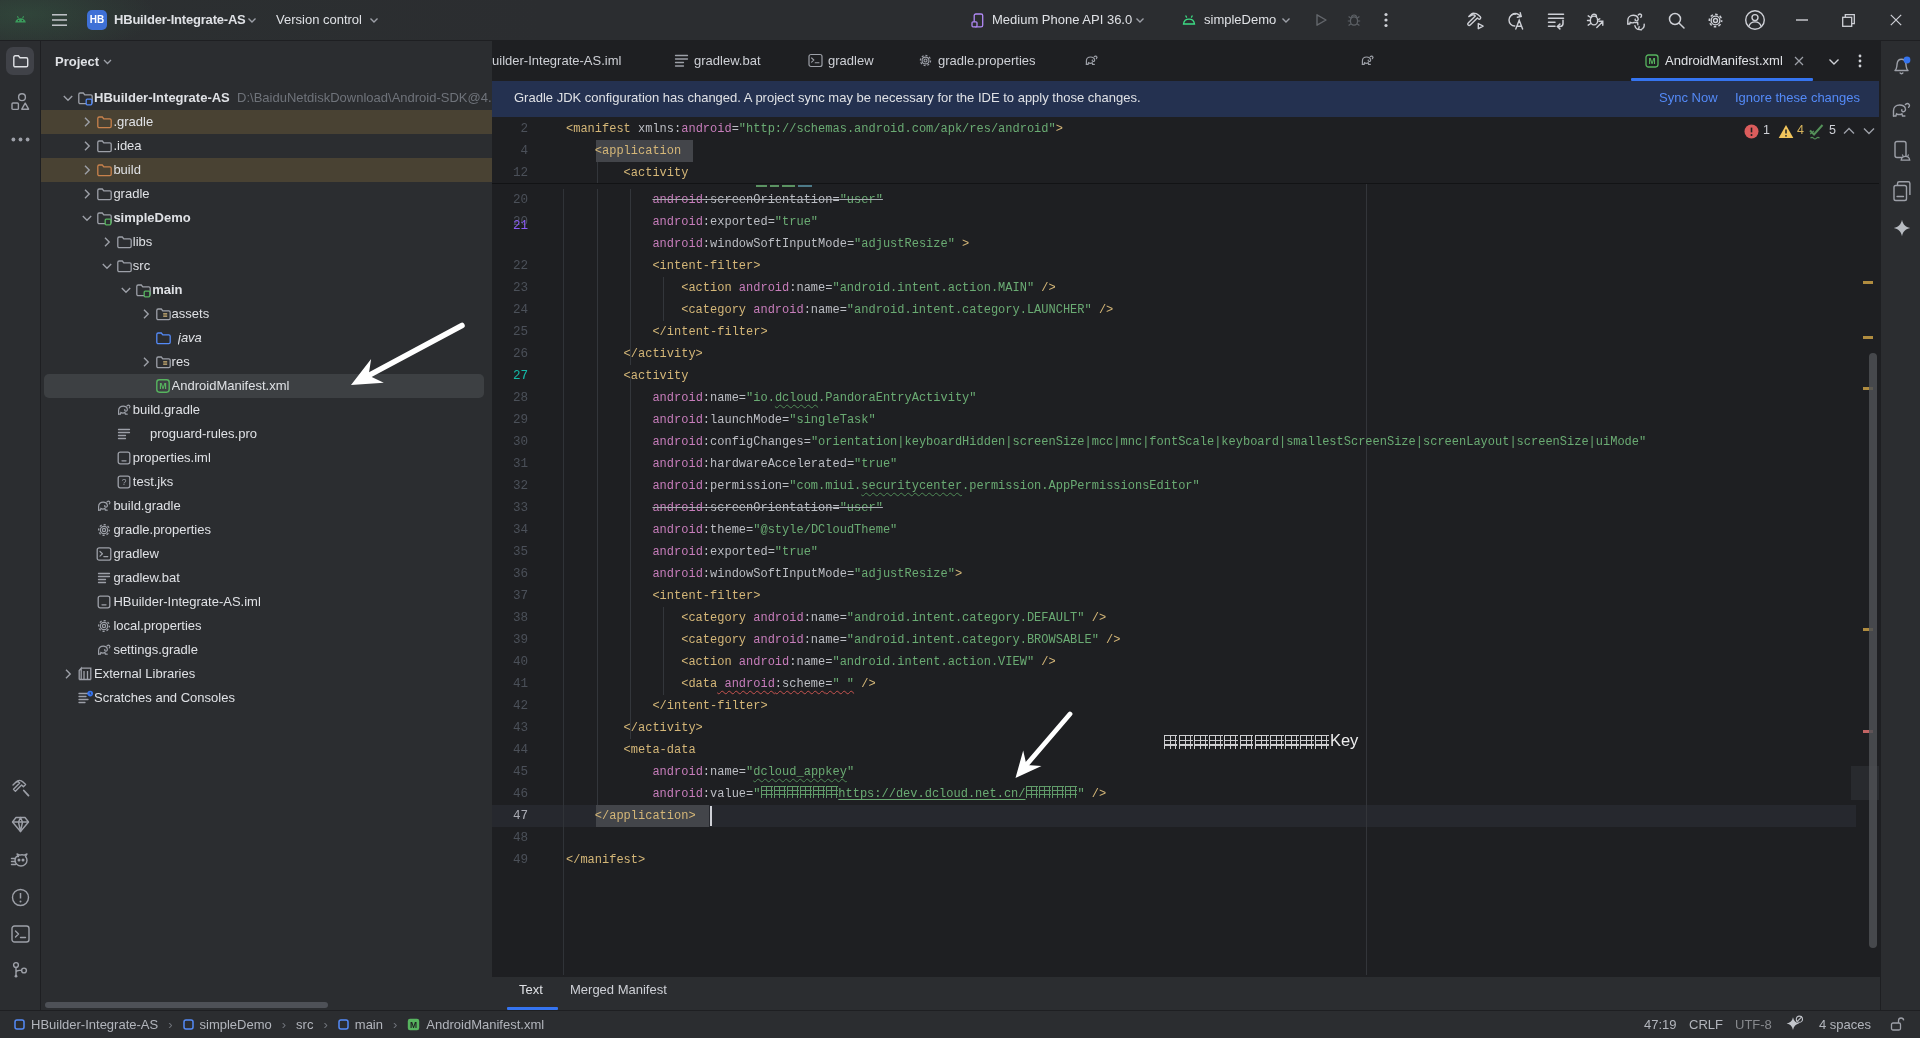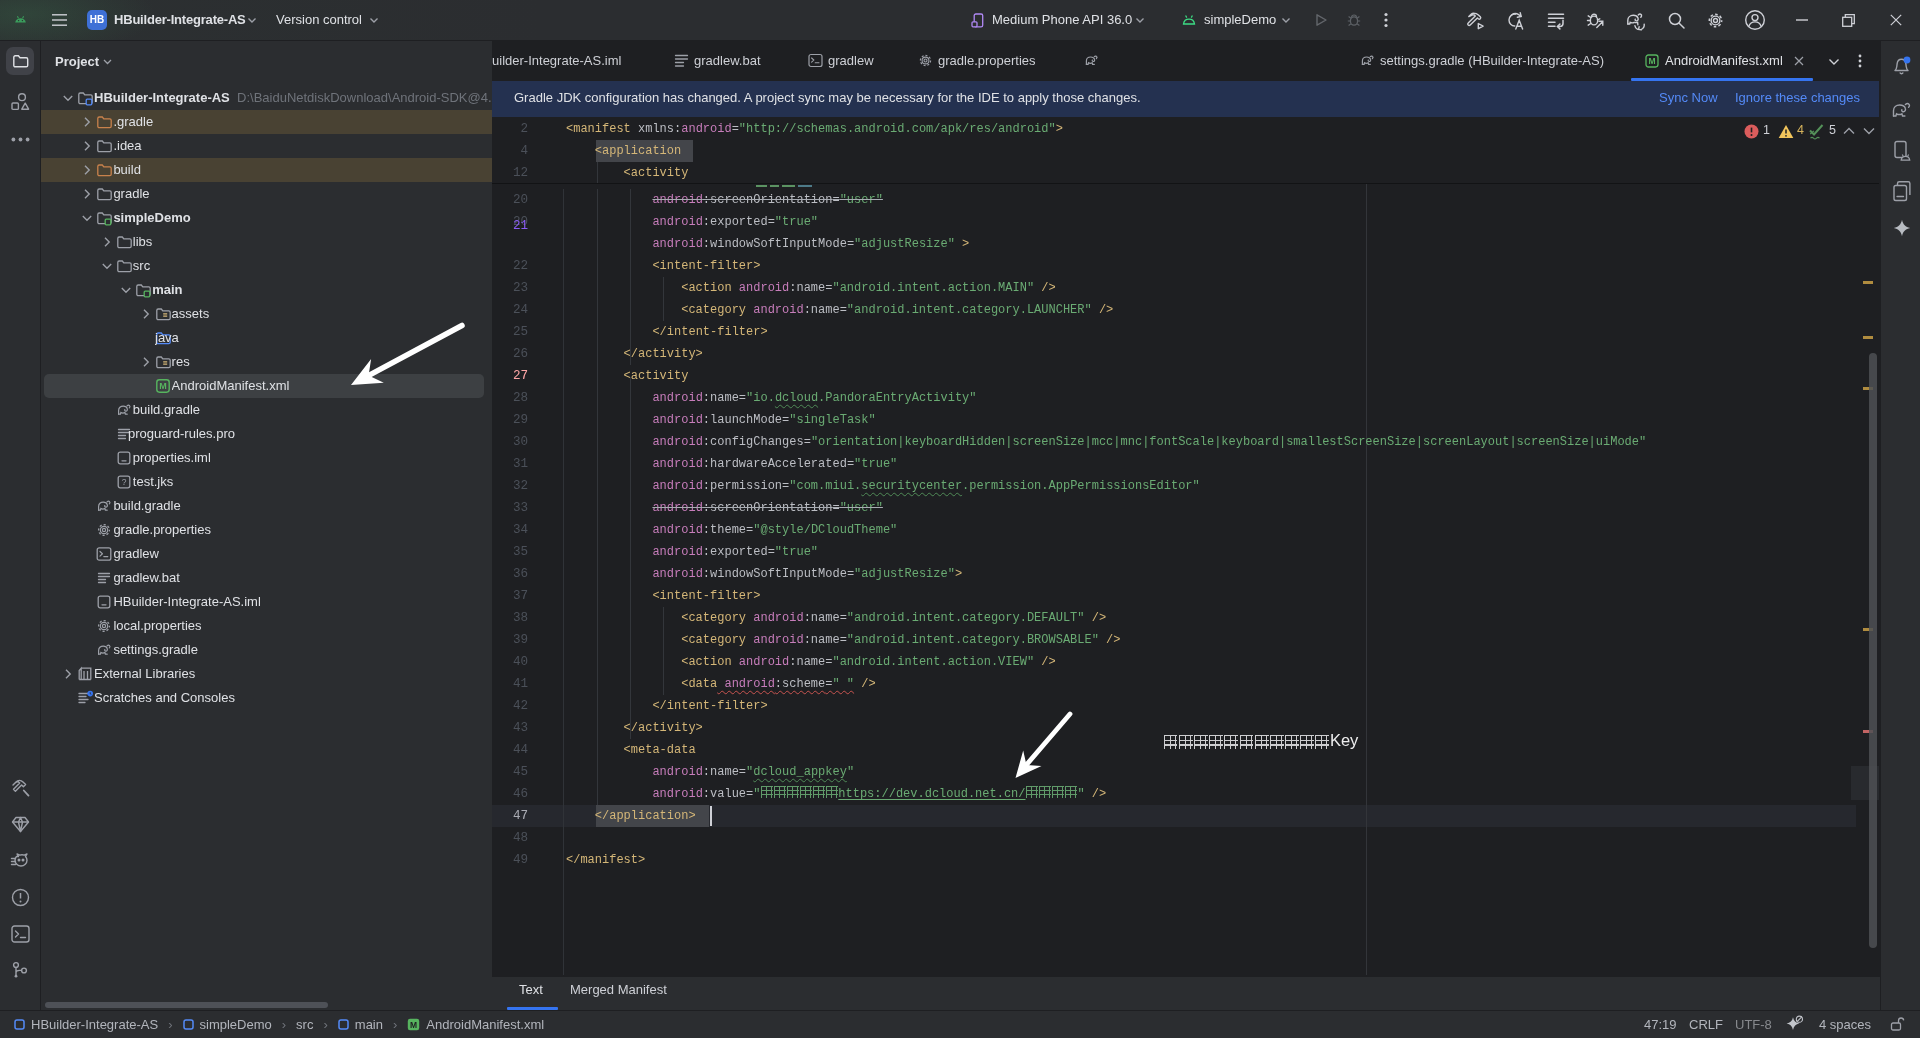--- a/index.html
+++ b/index.html
@@ -367,21 +367,21 @@
         <path d="M1.8 4.4c0-.8.6-1.4 1.4-1.4h3.1l1.5 1.9h6c.8 0 1.4.6 1.4 1.4v5.9c0 .8-.6 1.4-1.4 1.4H3.2c-.8 0-1.4-.6-1.4-1.4z" fill="none" stroke="#9da0a8" stroke-width="1.3"></path>
         <path d="M8.2 7.8h4M8.2 10.2h4" stroke="#d5b778" stroke-width="1.2"></path>
       </svg>
     </div>
 <div class="abs treelabel" style="left:171.6px;top:302px;max-width:320px;overflow:hidden;">assets</div>
 <div class="abs" style="left:154.6px;top:330px">
       <svg width="16" height="16" viewBox="0 0 16 16">
         <path d="M1.8 4.4c0-.8.6-1.4 1.4-1.4h3.1l1.5 1.9h6c.8 0 1.4.6 1.4 1.4v5.9c0 .8-.6 1.4-1.4 1.4H3.2c-.8 0-1.4-.6-1.4-1.4z" fill="none" stroke="#548af7" stroke-width="1.3"></path>
       </svg>
     </div>
-<div class="abs treelabel" style="left:155px;top:326px;max-width:320px;overflow:hidden;">java</div>
+<div class="abs treelabel" style="left:178px;top:326px;max-width:320px;overflow:hidden;font-style:italic;">java</div>
 <div class="abs" style="left:137.6px;top:354px">
       <svg width="16" height="16" viewBox="0 0 16 16">
         <path d="M6 3.8 10.2 8 6 12.2" fill="none" stroke="#9da0a8" stroke-width="1.4"></path>
       </svg>
     </div>
 <div class="abs" style="left:154.6px;top:354px">
       <svg width="16" height="16" viewBox="0 0 16 16">
         <path d="M1.8 4.4c0-.8.6-1.4 1.4-1.4h3.1l1.5 1.9h6c.8 0 1.4.6 1.4 1.4v5.9c0 .8-.6 1.4-1.4 1.4H3.2c-.8 0-1.4-.6-1.4-1.4z" fill="none" stroke="#9da0a8" stroke-width="1.3"></path>
         <path d="M8.2 7.8h4M8.2 10.2h4" stroke="#d5b778" stroke-width="1.2"></path>
       </svg>
@@ -402,21 +402,21 @@
 <path d="M2.6 12.2h1.8l.5-1.7c1.2.7 2.8.7 4 0l.5 1.7h1.8"></path>
         </g>
       </svg>
     </div>
 <div class="abs treelabel" style="left:132.8px;top:398px;max-width:359px;overflow:hidden;">build.gradle</div>
 <div class="abs" style="left:115.8px;top:426px">
       <svg width="16" height="16" viewBox="0 0 16 16">
 <path d="M2.5 3.5h11M2.5 6.5h11M2.5 9.5h7M2.5 12.5h7" stroke="#9da0a8" stroke-width="1.3" stroke-linecap="round"></path>
       </svg>
     </div>
-<div class="abs treelabel" style="left:128px;top:422px;max-width:359px;overflow:hidden;text-align:right;">proguard-rules.pro</div>
+<div class="abs treelabel" style="left:150px;top:422px;max-width:359px;overflow:hidden;text-align:right;">proguard-rules.pro</div>
 <div class="abs" style="left:115.8px;top:450px">
       <svg width="16" height="16" viewBox="0 0 16 16">
 <rect x="2.2" y="2.2" width="11.6" height="11.6" rx="2" fill="none" stroke="#9da0a8" stroke-width="1.3"></rect>
 <path d="M6 10.8h4" stroke="#9da0a8" stroke-width="1.3" stroke-linecap="round"></path>
       </svg>
     </div>
 <div class="abs treelabel" style="left:132.8px;top:446px;max-width:359px;overflow:hidden;">properties.iml</div>
 <div class="abs" style="left:115.8px;top:474px">
       <svg width="16" height="16" viewBox="0 0 16 16">
 <rect x="2.2" y="2.2" width="11.6" height="11.6" rx="2" fill="none" stroke="#9da0a8" stroke-width="1.3"></rect>
@@ -528,21 +528,20 @@
 <path d="M2.4 11.4h1.7l.4-1.6c1.1.7 2.6.7 3.7 0l.4 1.6h1.7"></path>
       </g>
     </svg>
 <svg class="ic" style="left:1360px;top:53px" width="15" height="15" viewBox="0 0 15 15">
       <g fill="none" stroke="#9da0a8" stroke-width="1.2" stroke-linecap="round">
 <path d="M2.4 11.4V7.9c0-2.4 1.9-3.9 4.3-3.9 1.9 0 3.4.9 3.8 2.2.5 1.4-.3 2.4-1.3 2.3-.8-.1-1.2-.7-.9-1.4"></path>
 <path d="M10.3 3.6c.7-.6 1.8-.8 2.3-.2.5.5.4 1.5-.2 2.1"></path>
 <path d="M2.4 11.4h1.7l.4-1.6c1.1.7 2.6.7 3.7 0l.4 1.6h1.7"></path>
       </g>
     </svg>
-    <div class="abs tabtext" style="left:1380px;top:41px;">settings.gradle (HBuilder-Integrate-AS)</div>
 <svg class="ic" style="left:1645px;top:54px" width="14" height="14" viewBox="0 0 14 14">
       <rect x="1" y="1" width="12" height="12" rx="2.4" fill="none" stroke="#57b45f" stroke-width="1.3"></rect>
 <text x="7" y="10.3" font-size="8.5" font-weight="bold" fill="#57b45f" text-anchor="middle" font-family="Liberation Sans">M</text>
     </svg>
     <div class="abs tabtext tabactive" style="left:1665px;top:41px;">AndroidManifest.xml</div>
 <svg class="ic" style="left:1794px;top:56px" width="10" height="10" viewBox="0 0 10 10">
 <path d="M1 1l8 8M9 1 1 9" stroke="#9da0a8" stroke-width="1.2"></path>
     </svg>
     <div class="abs" style="left:1631px;top:78px;width:182px;height:3px;background:#3574f0;border-radius:1px;"></div>
 <svg class="ic" style="left:1828px;top:58px" width="12" height="8" viewBox="0 0 12 8">
@@ -599,21 +598,21 @@
 <div class="cl" style="top:805px">    <span class="t">&lt;/application&gt;</span></div>
 <div class="cl" style="top:849px"><span class="t">&lt;/manifest&gt;</span></div>
 <div class="ln" style="top:189px;color:#4b5059">20</div>
 <div class="ln" style="top:211px;color:#4b5059">20</div>
 <div class="ln" style="top:215px;color:#8b5cf6">21</div>
 <div class="ln" style="top:255px;color:#4b5059">22</div>
 <div class="ln" style="top:277px;color:#4b5059">23</div>
 <div class="ln" style="top:299px;color:#4b5059">24</div>
 <div class="ln" style="top:321px;color:#4b5059">25</div>
 <div class="ln" style="top:343px;color:#4b5059">26</div>
-<div class="ln" style="top:365px;color:#fca5a5">27</div>
+<div class="ln" style="top:365px;color:#14b8a6">27</div>
 <div class="ln" style="top:387px;color:#4b5059">28</div>
 <div class="ln" style="top:409px;color:#4b5059">29</div>
 <div class="ln" style="top:431px;color:#4b5059">30</div>
 <div class="ln" style="top:453px;color:#4b5059">31</div>
 <div class="ln" style="top:475px;color:#4b5059">32</div>
 <div class="ln" style="top:497px;color:#4b5059">33</div>
 <div class="ln" style="top:519px;color:#4b5059">34</div>
 <div class="ln" style="top:541px;color:#4b5059">35</div>
 <div class="ln" style="top:563px;color:#4b5059">36</div>
 <div class="ln" style="top:585px;color:#4b5059">37</div>

